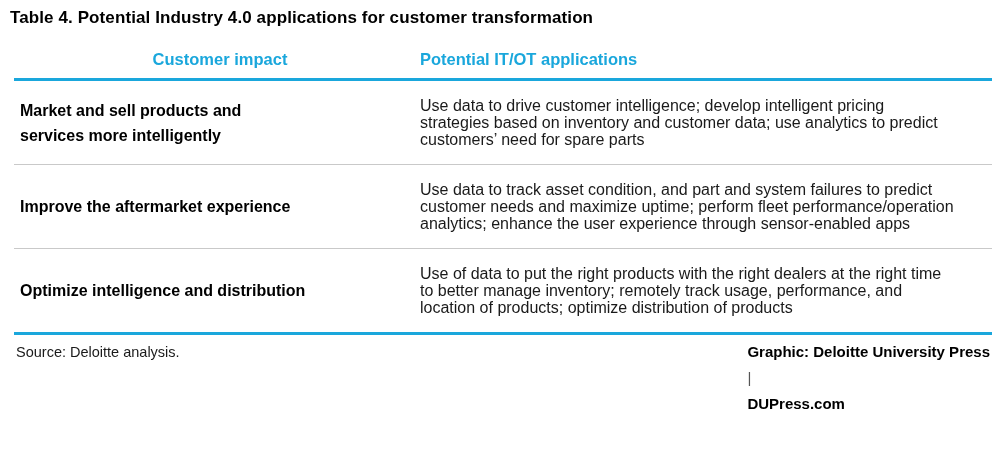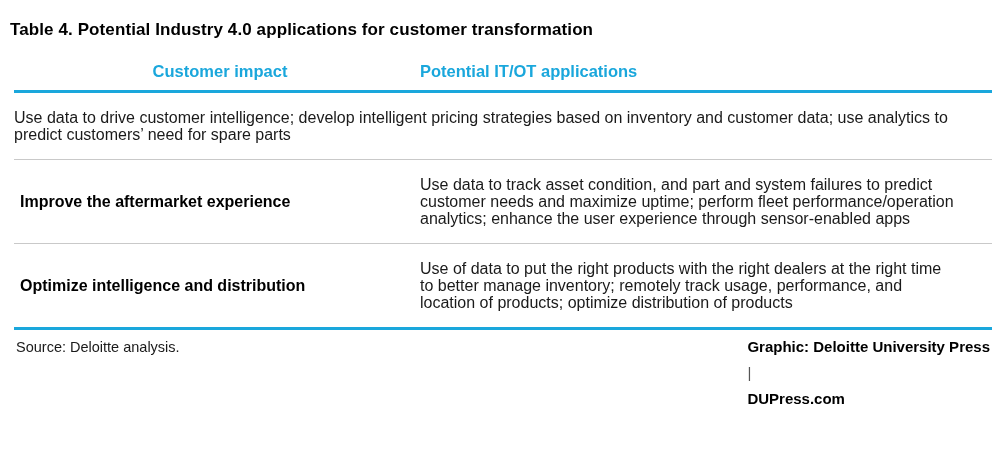--- a/index.html
+++ b/index.html
@@ -7,21 +7,21 @@
   body {
     width: 1000px;
     height: 468px;
     font-family: "Liberation Sans", sans-serif;
     color: #000;
     overflow: hidden;
   }
   .page {
     width: 1000px;
     height: 468px;
-    padding: 18px 8px 0 10px;
+    padding: 6px 8px 0 10px;
     background: #ffffff;
     overflow: hidden;
   }
   .title {
     font-size: 17px;
     font-weight: bold;
     color: #000000;
     letter-spacing: 0.1px;
     padding-top: 2px;
   }
@@ -104,20 +104,23 @@
   <div class="table">
 
     <div class="thead">
       <div class="th col-left">Customer impact</div>
       <div class="th col-right">Potential IT/OT applications</div>
     </div>
 
     <div class="accent-rule"></div>
 
     <div class="row">
+      <div class="cell-impact">
+        <span class="impact-text w-narrow">Market and sell products and services more intelligently</span>
+      </div>
       <div class="cell-apps">Use data to drive customer intelligence; develop intelligent pricing strategies based on inventory and customer data;  use analytics to predict customers’ need for spare parts</div>
     </div>
 
     <div class="row-divider"></div>
 
     <div class="row">
       <div class="cell-impact">
         <span class="impact-text">Improve the aftermarket experience</span>
       </div>
       <div class="cell-apps">Use data to track asset condition, and part and system failures to predict customer needs and maximize uptime; perform fleet performance/operation analytics; enhance the user experience through sensor-enabled apps</div>

